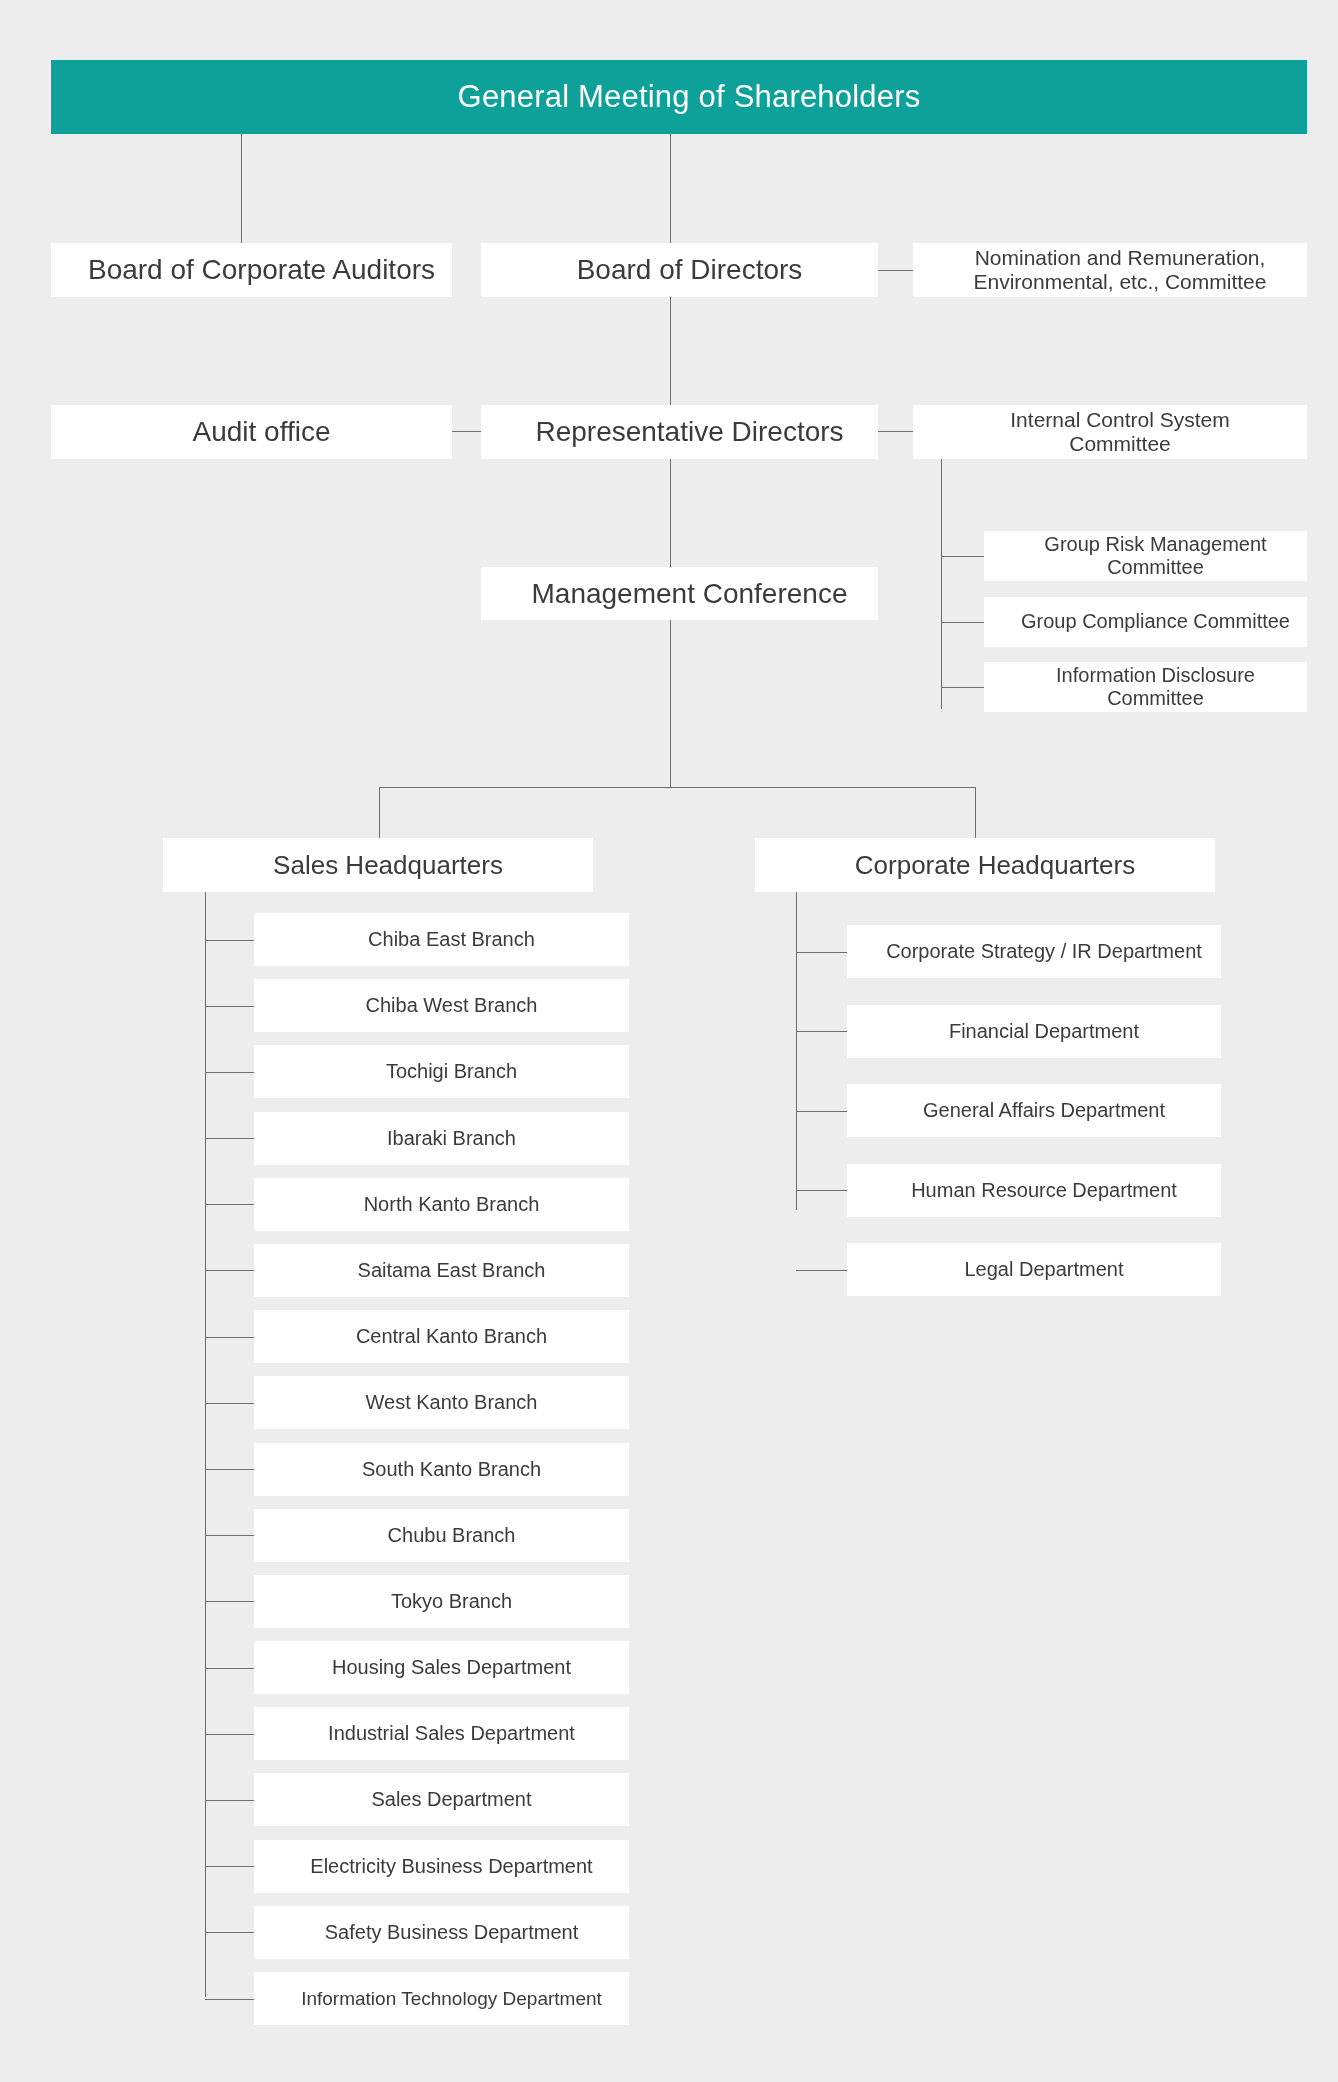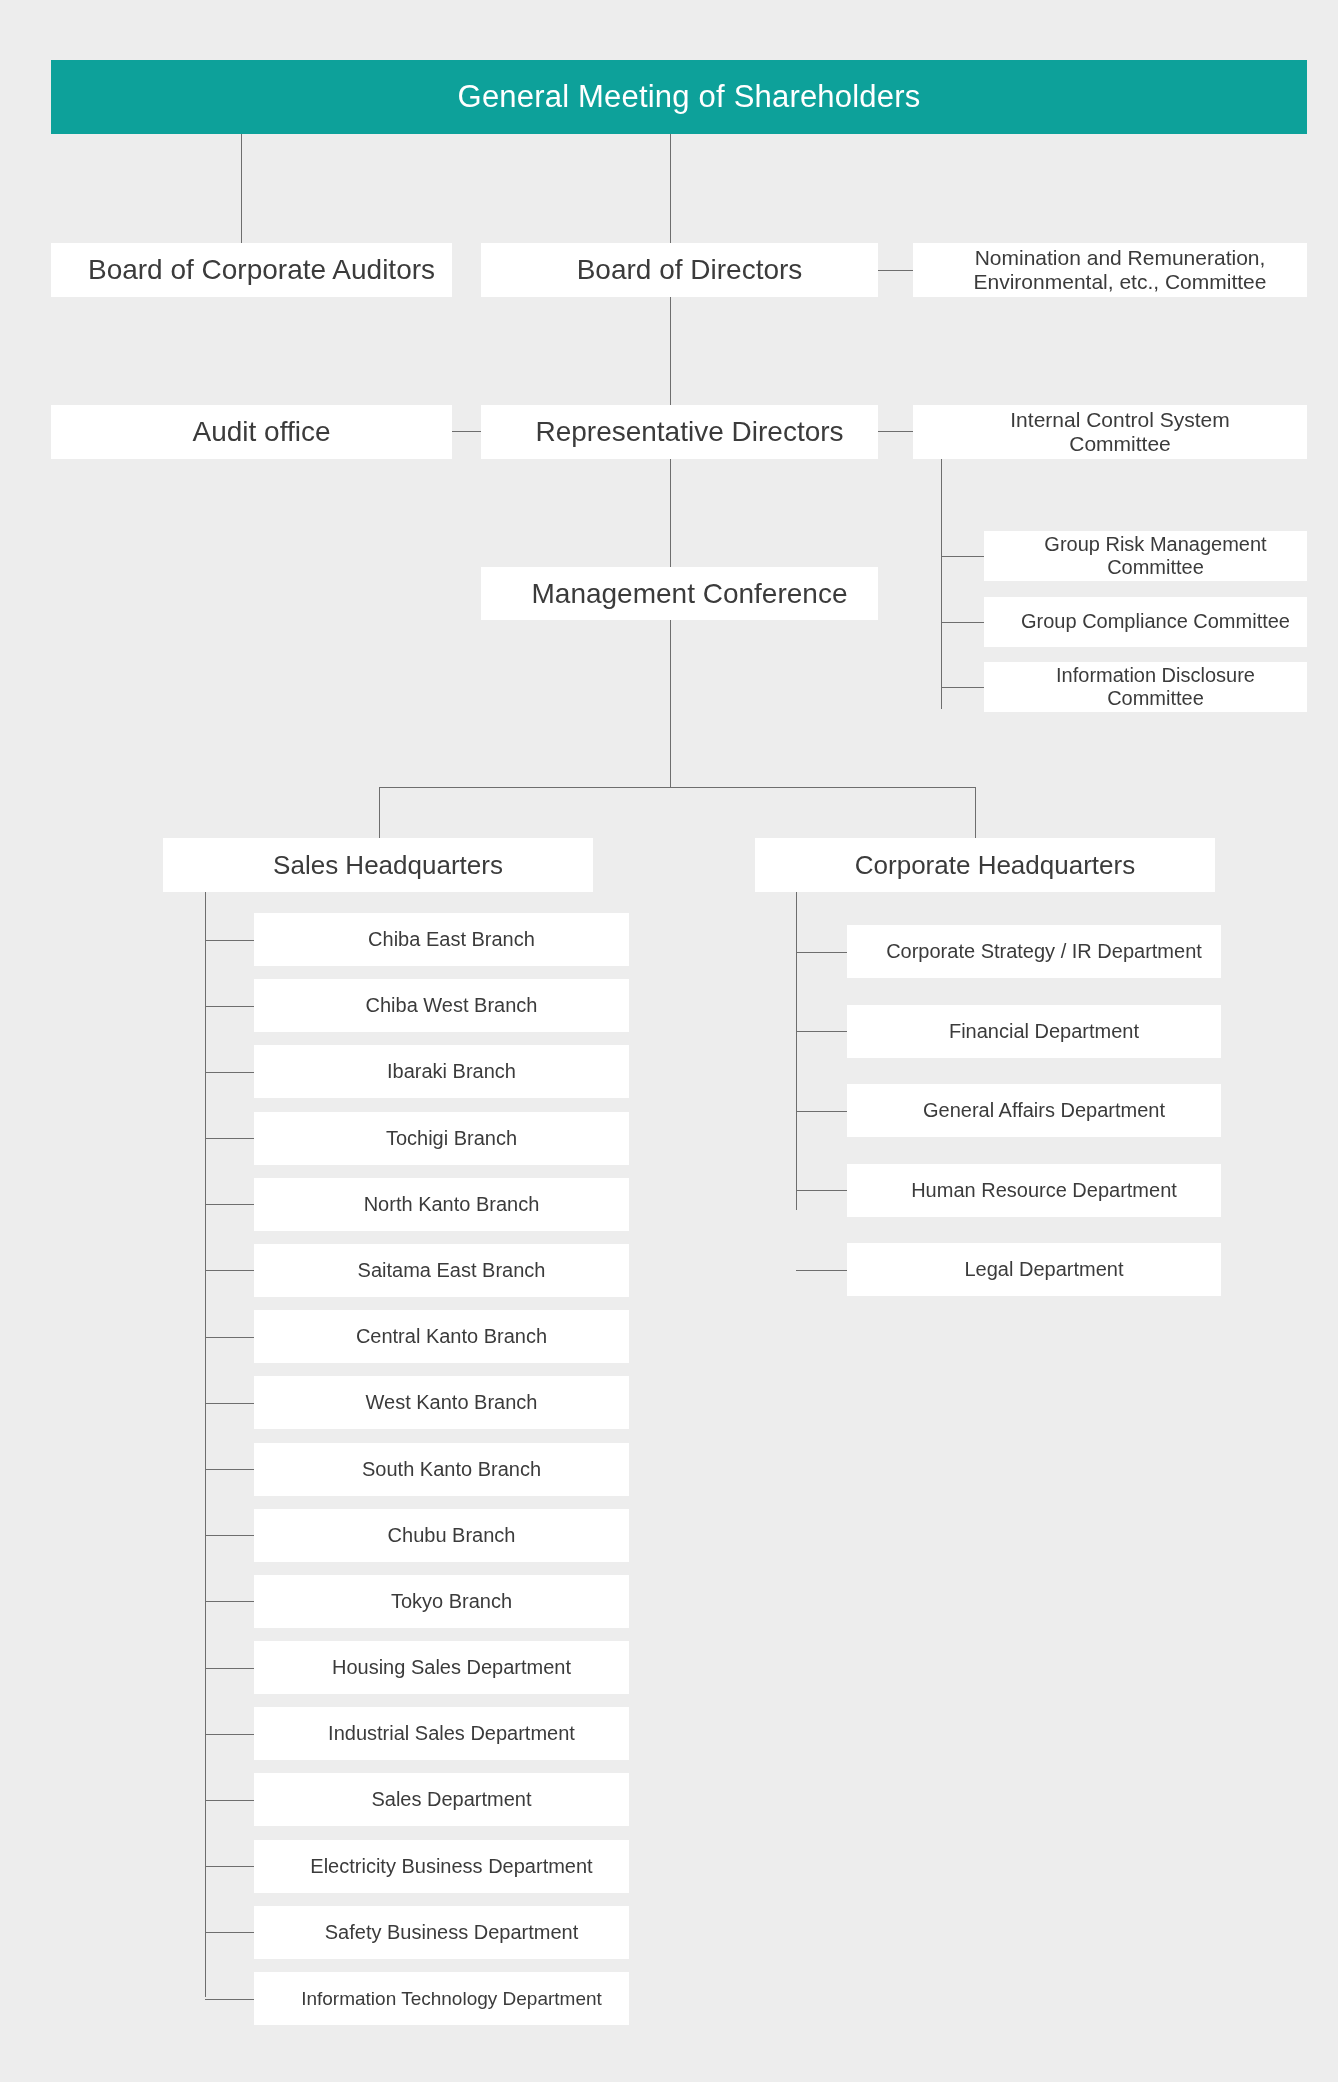--- a/index.html
+++ b/index.html
@@ -88,22 +88,22 @@
     <div class="b f-sm">Information Disclosure
 Committee</div>
   </div>
 
   <div class="b f-hq" style="left:163px;top:838px;width:410px;height:54px;text-align:right;">Sales Headquarters</div>
   <div class="b f-hq" style="left:755px;top:838px;width:440px;height:54px;">Corporate Headquarters</div>
 
   <div class="col col-sales">
     <div class="b f-sm">Chiba East Branch</div>
     <div class="b f-sm">Chiba West Branch</div>
+    <div class="b f-sm">Tochigi Branch</div>
     <div class="b f-sm">Ibaraki Branch</div>
-    <div class="b f-sm">Tochigi Branch</div>
     <div class="b f-sm">North Kanto Branch</div>
     <div class="b f-sm">Saitama East Branch</div>
     <div class="b f-sm">Central Kanto Branch</div>
     <div class="b f-sm">West Kanto Branch</div>
     <div class="b f-sm">South Kanto Branch</div>
     <div class="b f-sm">Chubu Branch</div>
     <div class="b f-sm">Tokyo Branch</div>
     <div class="b f-sm">Housing Sales Department</div>
     <div class="b f-sm">Industrial Sales Department</div>
     <div class="b f-sm">Sales Department</div>

